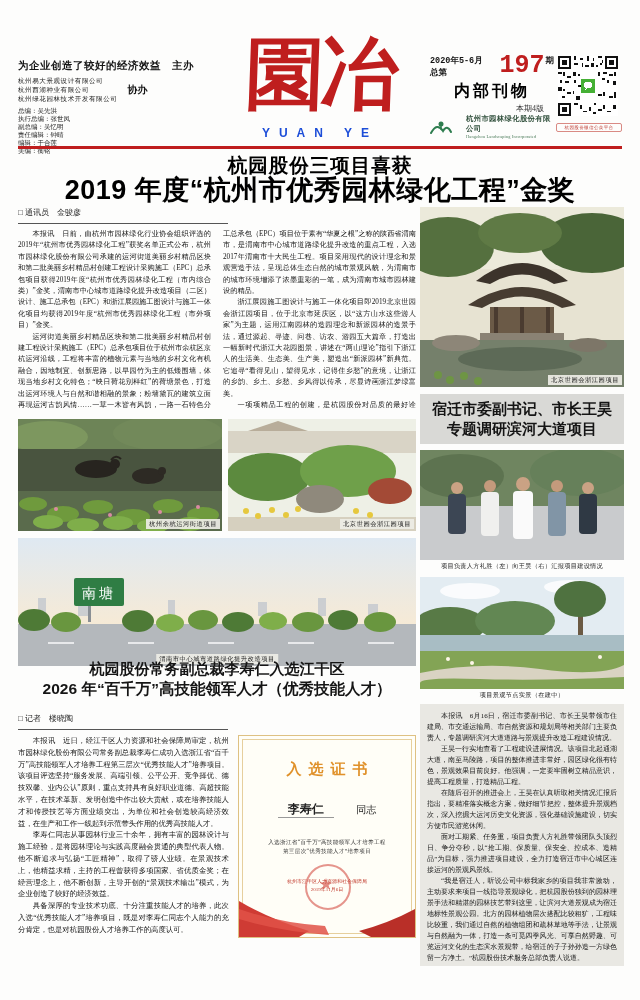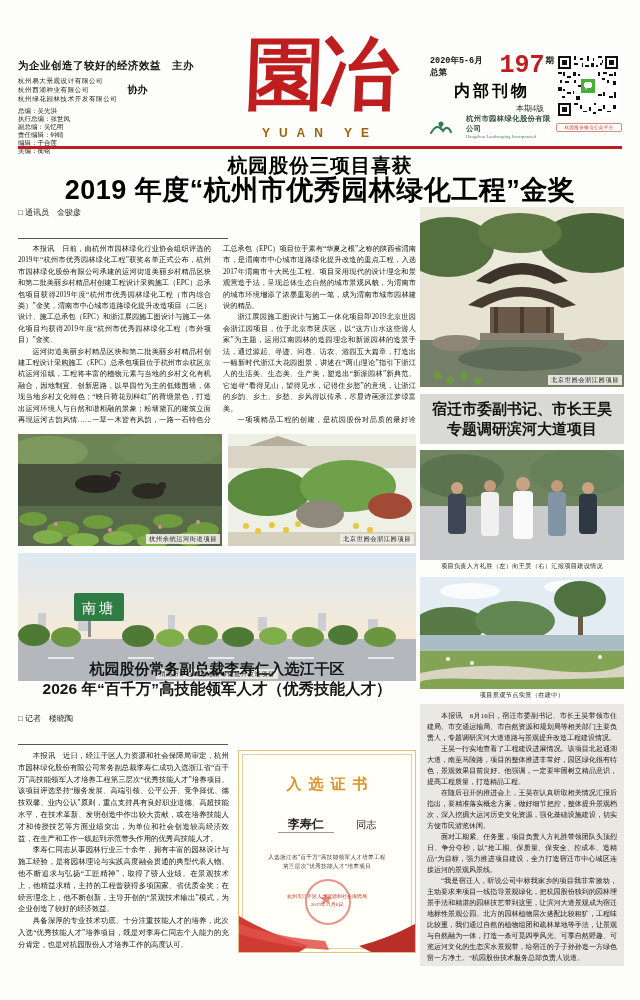--- a/index.html
+++ b/index.html
@@ -9,42 +9,42 @@
   .mh-left{position:absolute;left:18px;top:59px;width:218px;}
   .mh-org{font-family:"Liberation Sans",sans-serif;font-weight:700;font-size:10.5px;letter-spacing:.5px;}
   .mh-co{display:flex;align-items:center;margin-top:3px;}
   .mh-co-lines div{font-size:6.5px;line-height:9px;letter-spacing:.6px;color:#222;}
   .mh-co-label{font-family:"Liberation Sans",sans-serif;font-weight:700;font-size:10px;margin-left:10px;}
   .mh-staff{margin-top:4px;}
   .mh-staff div{font-size:6.5px;line-height:8px;color:#222;}
   .mh-title{position:absolute;left:232px;top:26px;width:176px;text-align:center;
             font-family:"DejaVu Serif",serif;font-weight:700;color:#bf1e1e;
             font-size:78px;line-height:96px;letter-spacing:-4px;transform:skewX(-2deg);}
-  .mh-pinyin{position:absolute;left:232px;top:126px;width:176px;text-align:center;color:#a16207;
+  .mh-pinyin{position:absolute;left:232px;top:126px;width:176px;text-align:center;color:#1d4ed8;
              font-family:"Liberation Sans",sans-serif;font-weight:700;font-size:12px;letter-spacing:9px;}
   .mh-right{position:absolute;left:430px;top:55px;width:124px;}
   .issue-line{display:flex;font-family:Liberation Mono, monospace;font-weight:700;}
   .issue-prefix,.issue-suffix{font-size:8.5px;line-height:12px;}
   .issue-number{font-size:25px;line-height:22px;color:#bf1e1e;margin:0 1px;}
   .pub-type{font-size:16px;letter-spacing:3px;color:#000000;font-weight:600;margin-top:2px;text-align:center;}
   .edition{font-size:8px;text-align:right;padding-right:10px;color:#333;margin-top:1px;}
   .logo-row{display:flex;align-items:flex-end;gap:14px;}
   .logo-cn{font-family:"Liberation Sans",sans-serif;font-weight:700;font-size:7.3px;letter-spacing:.4px;color:#31503c;}
   .logo-en{font-size:4.3px;letter-spacing:.2px;color:#4a7a58;}
   .mh-qr{position:absolute;left:556px;top:56px;width:66px;}
   .qr-caption{margin-top:3px;border:1px solid #d98a84;border-radius:2px;color:#bf3b32;
               font-size:4.6px;text-align:center;padding:1px 0;letter-spacing:.3px;}
   .red-rule{position:absolute;left:18px;top:146px;width:604px;height:2.5px;background:#bf1e1e;}
   
   .headline{position:absolute;left:18px;top:153px;width:604px;text-align:center;
             font-family:"Liberation Sans",sans-serif;font-weight:700;color:#000;}
   .hl1{font-size:19.5px;line-height:24px;letter-spacing:1px;}
   .hl2{font-size:27px;line-height:27px;letter-spacing:.5px;}
   .main-left{position:absolute;left:18px;top:207px;width:398px;}
-  .byline{font-size:8px;color:#222;width:210px;border-bottom:1px solid #555;padding-bottom:20px;
+  .byline{font-size:8px;color:#222;width:210px;border-bottom:1px solid #555;padding-bottom:5px;
           font-family:"Liberation Sans",sans-serif;}
   .lead-cols{display:flex;gap:12px;margin-top:5px;height:182px;overflow:hidden;}
   .lead-col{width:193px;}
   .lead-col p,.aw-body p,.v-body p{margin:0;text-indent:2em;text-align:justify;}
   .lead-col p{font-size:7.2px;line-height:11.4px;}
   .noindent{text-indent:0 !important;}
   .photo-row{display:flex;gap:6px;margin-top:8px;}
   .ph{position:relative;overflow:hidden;background:#ccc;}
   .ph svg{display:block;}
   .ph-cap{position:absolute;right:2px;bottom:2px;background:rgba(238,237,230,.92);color:#222;

